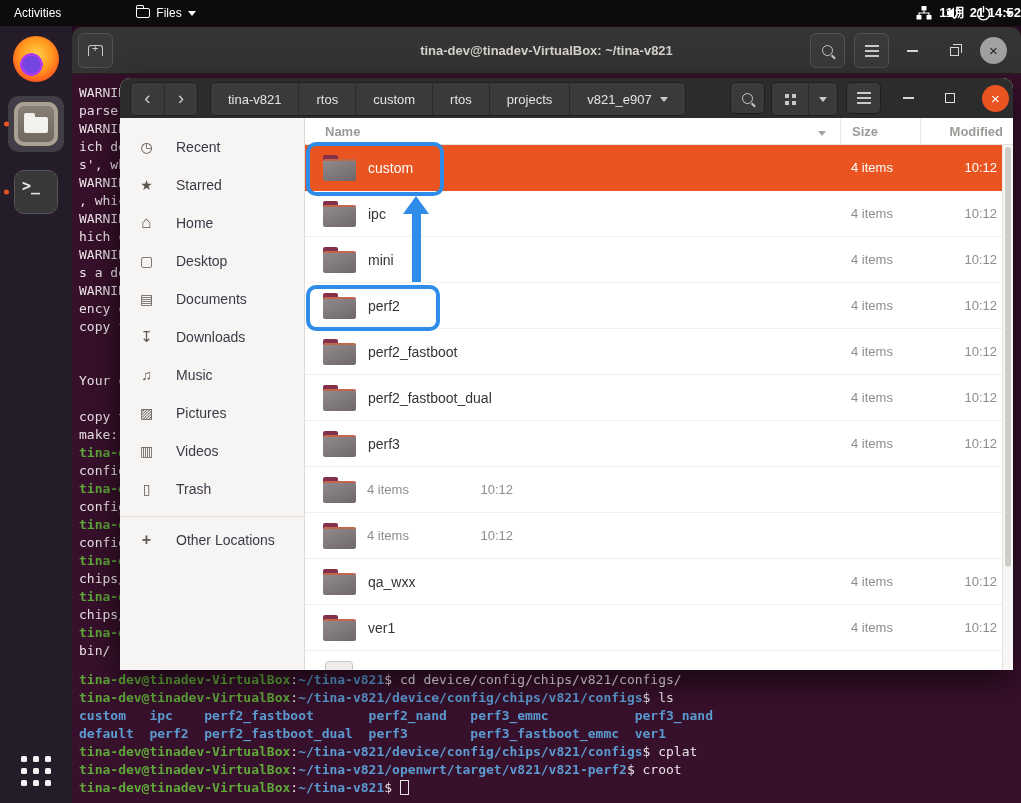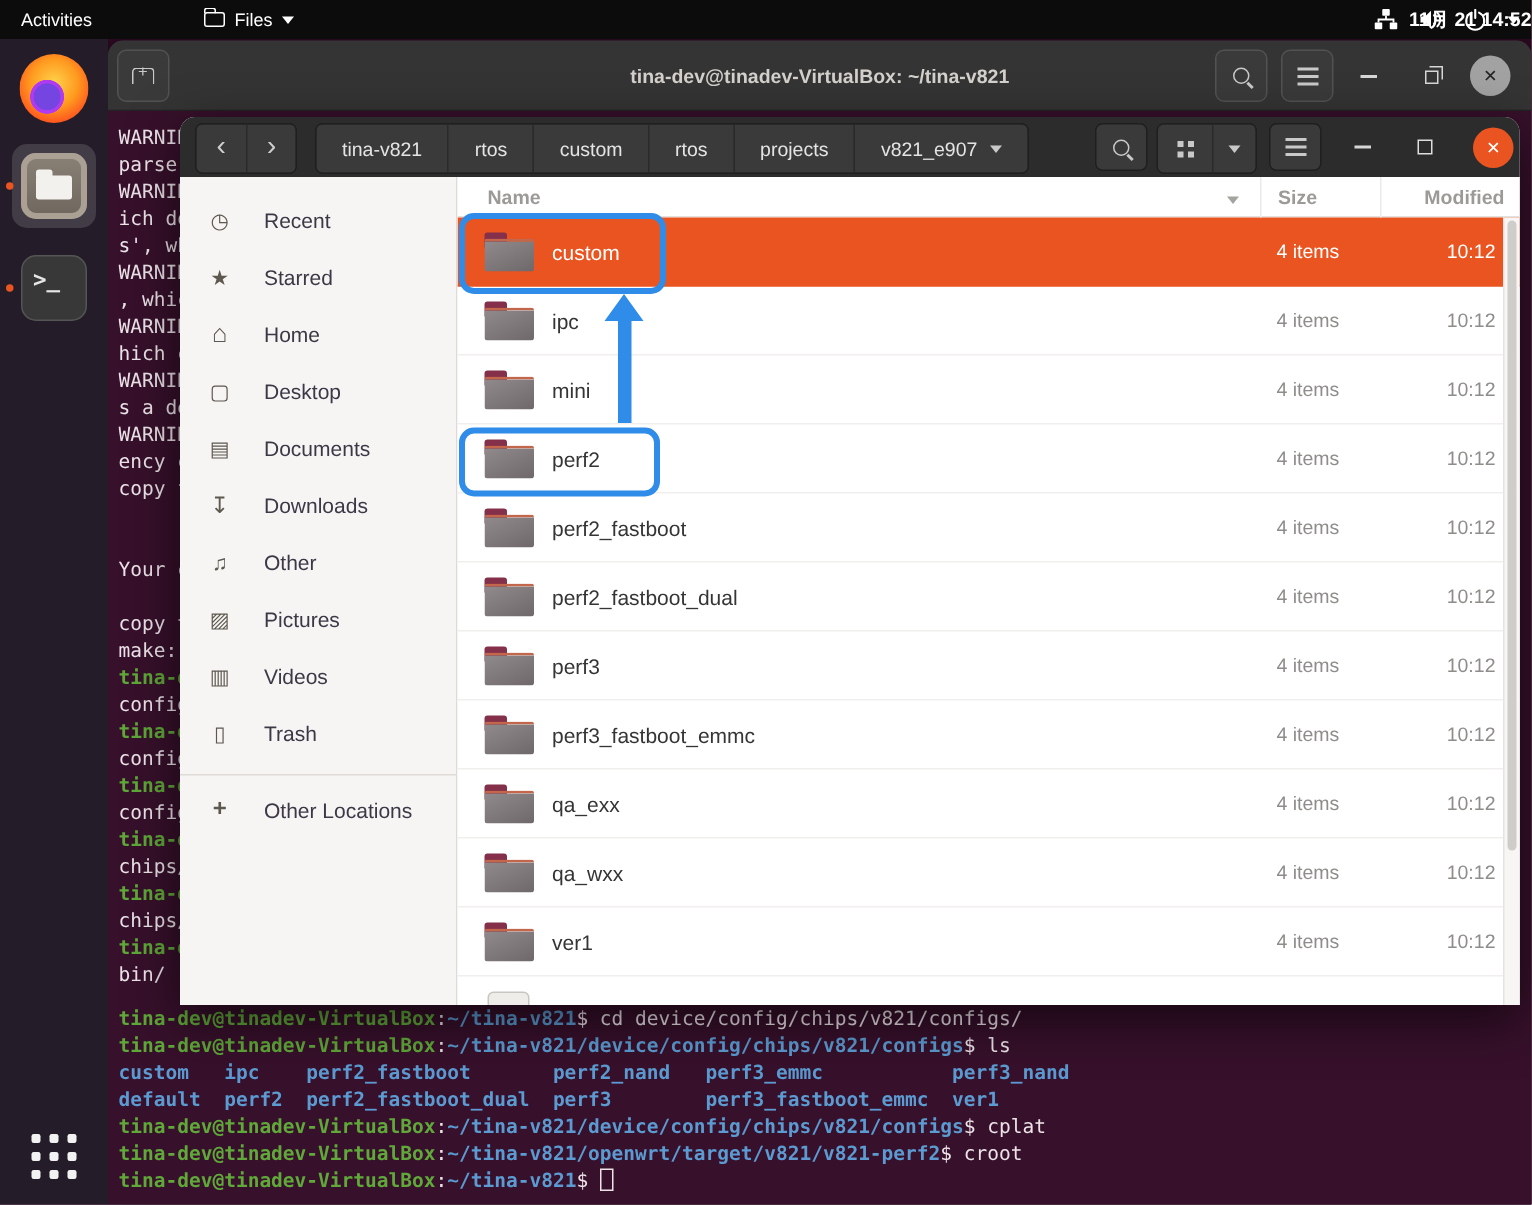--- a/index.html
+++ b/index.html
@@ -305,21 +305,21 @@
           <div class="side-item">
             <span class="si si-documents"></span>
             <span>Documents</span>
           </div>
           <div class="side-item">
             <span class="si si-downloads"></span>
             <span>Downloads</span>
           </div>
           <div class="side-item">
             <span class="si si-music"></span>
-            <span>Other</span>
+            <span>Music</span>
           </div>
           <div class="side-item">
             <span class="si si-pictures"></span>
             <span>Pictures</span>
           </div>
           <div class="side-item">
             <span class="si si-videos"></span>
             <span>Videos</span>
           </div>
           <div class="side-item">
@@ -378,27 +378,25 @@
               <span class="fmod">10:12</span>
             </div>
             <div class="frow">
               <span class="folder"></span>
               <span class="fname">perf3</span>
               <span class="fsize">4 items</span>
               <span class="fmod">10:12</span>
             </div>
             <div class="frow">
               <span class="folder"></span>
-              <span class="fname">perf3_fastboot_emmc</span>
-              <span class="fsize">4 items</span>
-              <span class="fmod">10:12</span>
-            </div>
-            <div class="frow">
-              <span class="folder"></span>
-              <span class="fname">qa_exx</span>
+              <span class="fsize">4 items</span>
+              <span class="fmod">10:12</span>
+            </div>
+            <div class="frow">
+              <span class="folder"></span>
               <span class="fsize">4 items</span>
               <span class="fmod">10:12</span>
             </div>
             <div class="frow">
               <span class="folder"></span>
               <span class="fname">qa_wxx</span>
               <span class="fsize">4 items</span>
               <span class="fmod">10:12</span>
             </div>
             <div class="frow">

